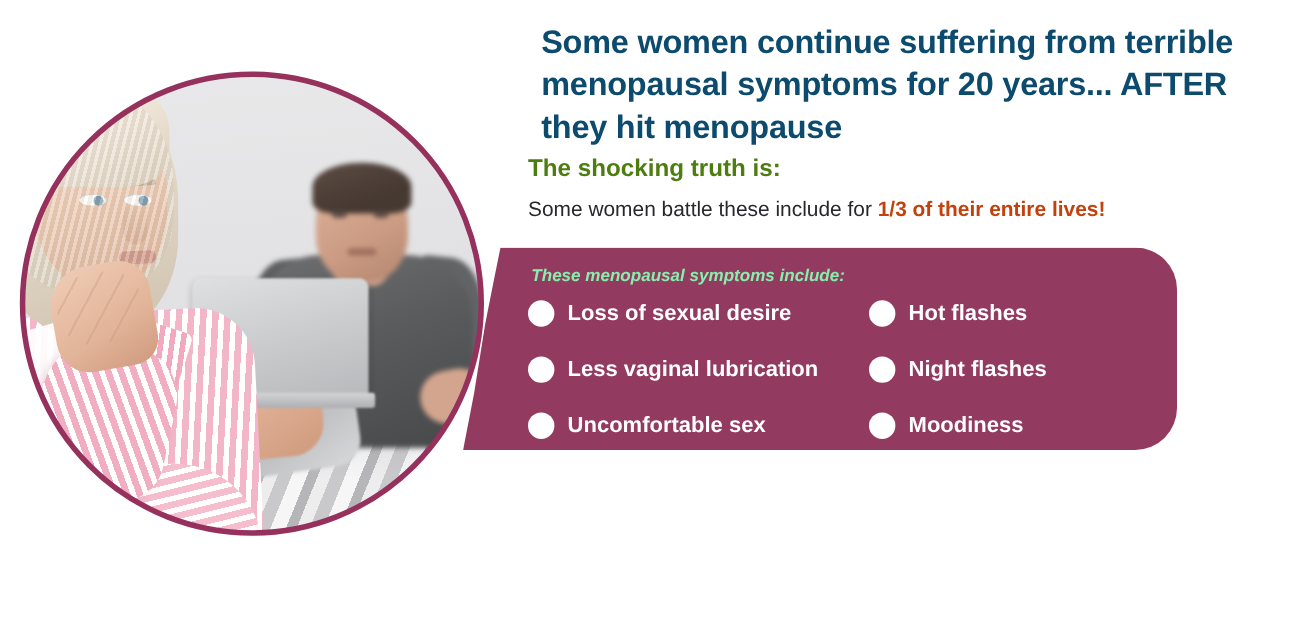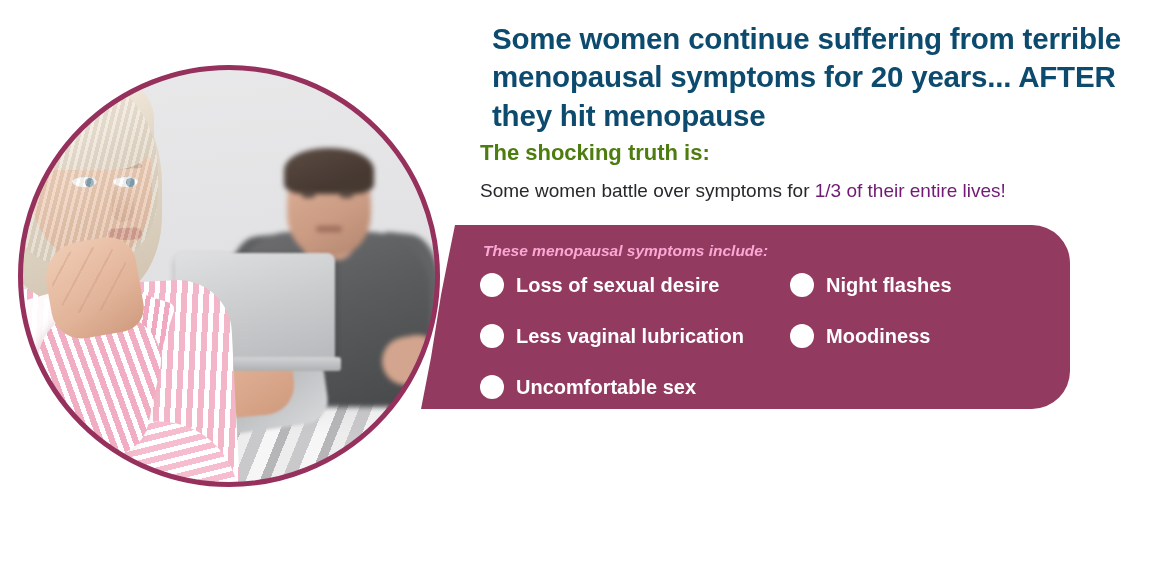--- a/index.html
+++ b/index.html
@@ -404,22 +404,22 @@
   }
   .lead {
     position: absolute;
     left: 0;
     top: 180px;
     margin: 0;
     font-size: 19px;
     color: #26282b;
   }
   .lead .hl {
-    color: #701a75;
-    font-weight: normal;
+    color: #c2410c;
+    font-weight: bold;
   }
 
   
   .panel {
     position: absolute;
     left: -87px;
     top: 225px;
     width: 677px;
     height: 184px;
     background: #933A60;
@@ -441,21 +441,21 @@
     bottom: 0;
   }
   .panel-title {
     position: absolute;
     left: 3px;
     top: 17px;
     margin: 0;
     font-size: 15.5px;
     font-style: italic;
     font-weight: bold;
-    color: #f9a8d4;
+    color: #86efac;
   }
   .symptom-cols {
     position: absolute;
     left: 0;
     top: 48px;
     width: 580px;
     display: flex;
   }
   .col {
     display: flex;
@@ -565,21 +565,21 @@
 
     <div class="photo-ring"></div>
   </div>
 
   <div class="content">
 
     <h1 class="headline">Some women continue suffering from terrible menopausal symptoms for 20 years... AFTER they hit menopause</h1>
 
     <h2 class="subhead">The shocking truth is:</h2>
 
-    <p class="lead"><span>Some women battle over symptoms for </span><span class="hl">1/3 of their entire lives!</span></p>
+    <p class="lead"><span>Some women battle these include for </span><span class="hl">1/3 of their entire lives!</span></p>
 
     <div class="panel">
       <div class="panel-inner">
 
         <p class="panel-title">These menopausal symptoms include:</p>
 
         <div class="symptom-cols">
 
           <div class="col col-left">
             <div class="symptom">
@@ -592,20 +592,24 @@
             </div>
             <div class="symptom">
               <span class="bullet"></span>
               <span class="symptom-label">Uncomfortable sex</span>
             </div>
           </div>
 
           <div class="col col-right">
             <div class="symptom">
               <span class="bullet"></span>
+              <span class="symptom-label">Hot flashes</span>
+            </div>
+            <div class="symptom">
+              <span class="bullet"></span>
               <span class="symptom-label">Night flashes</span>
             </div>
             <div class="symptom">
               <span class="bullet"></span>
               <span class="symptom-label">Moodiness</span>
             </div>
           </div>
 
         </div>
       </div>

